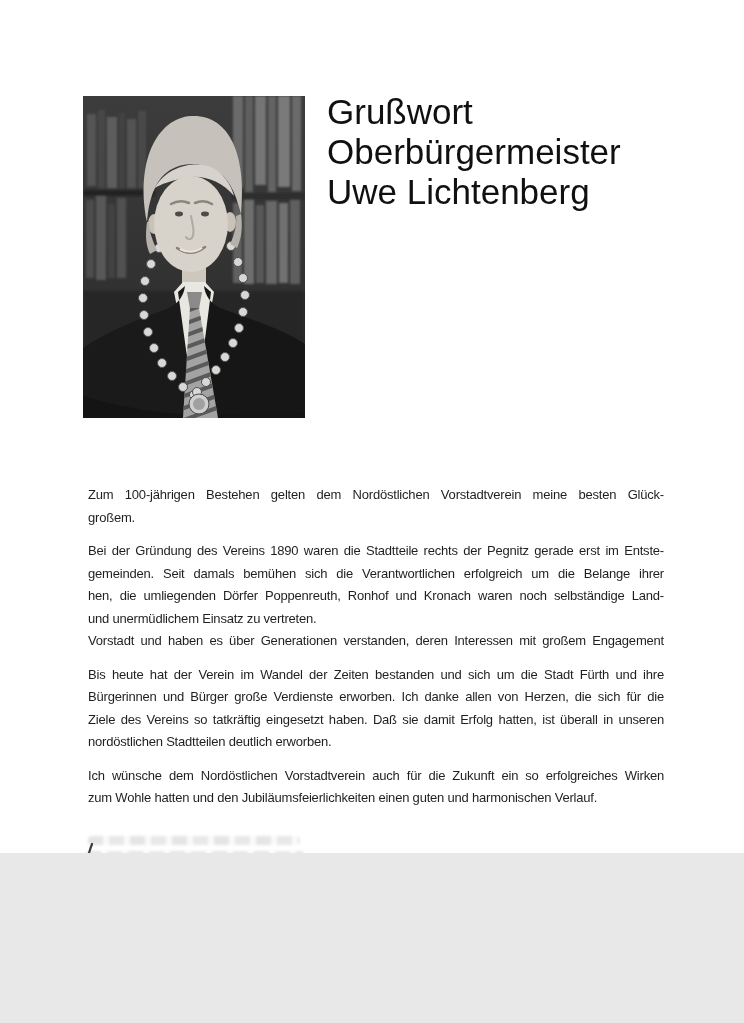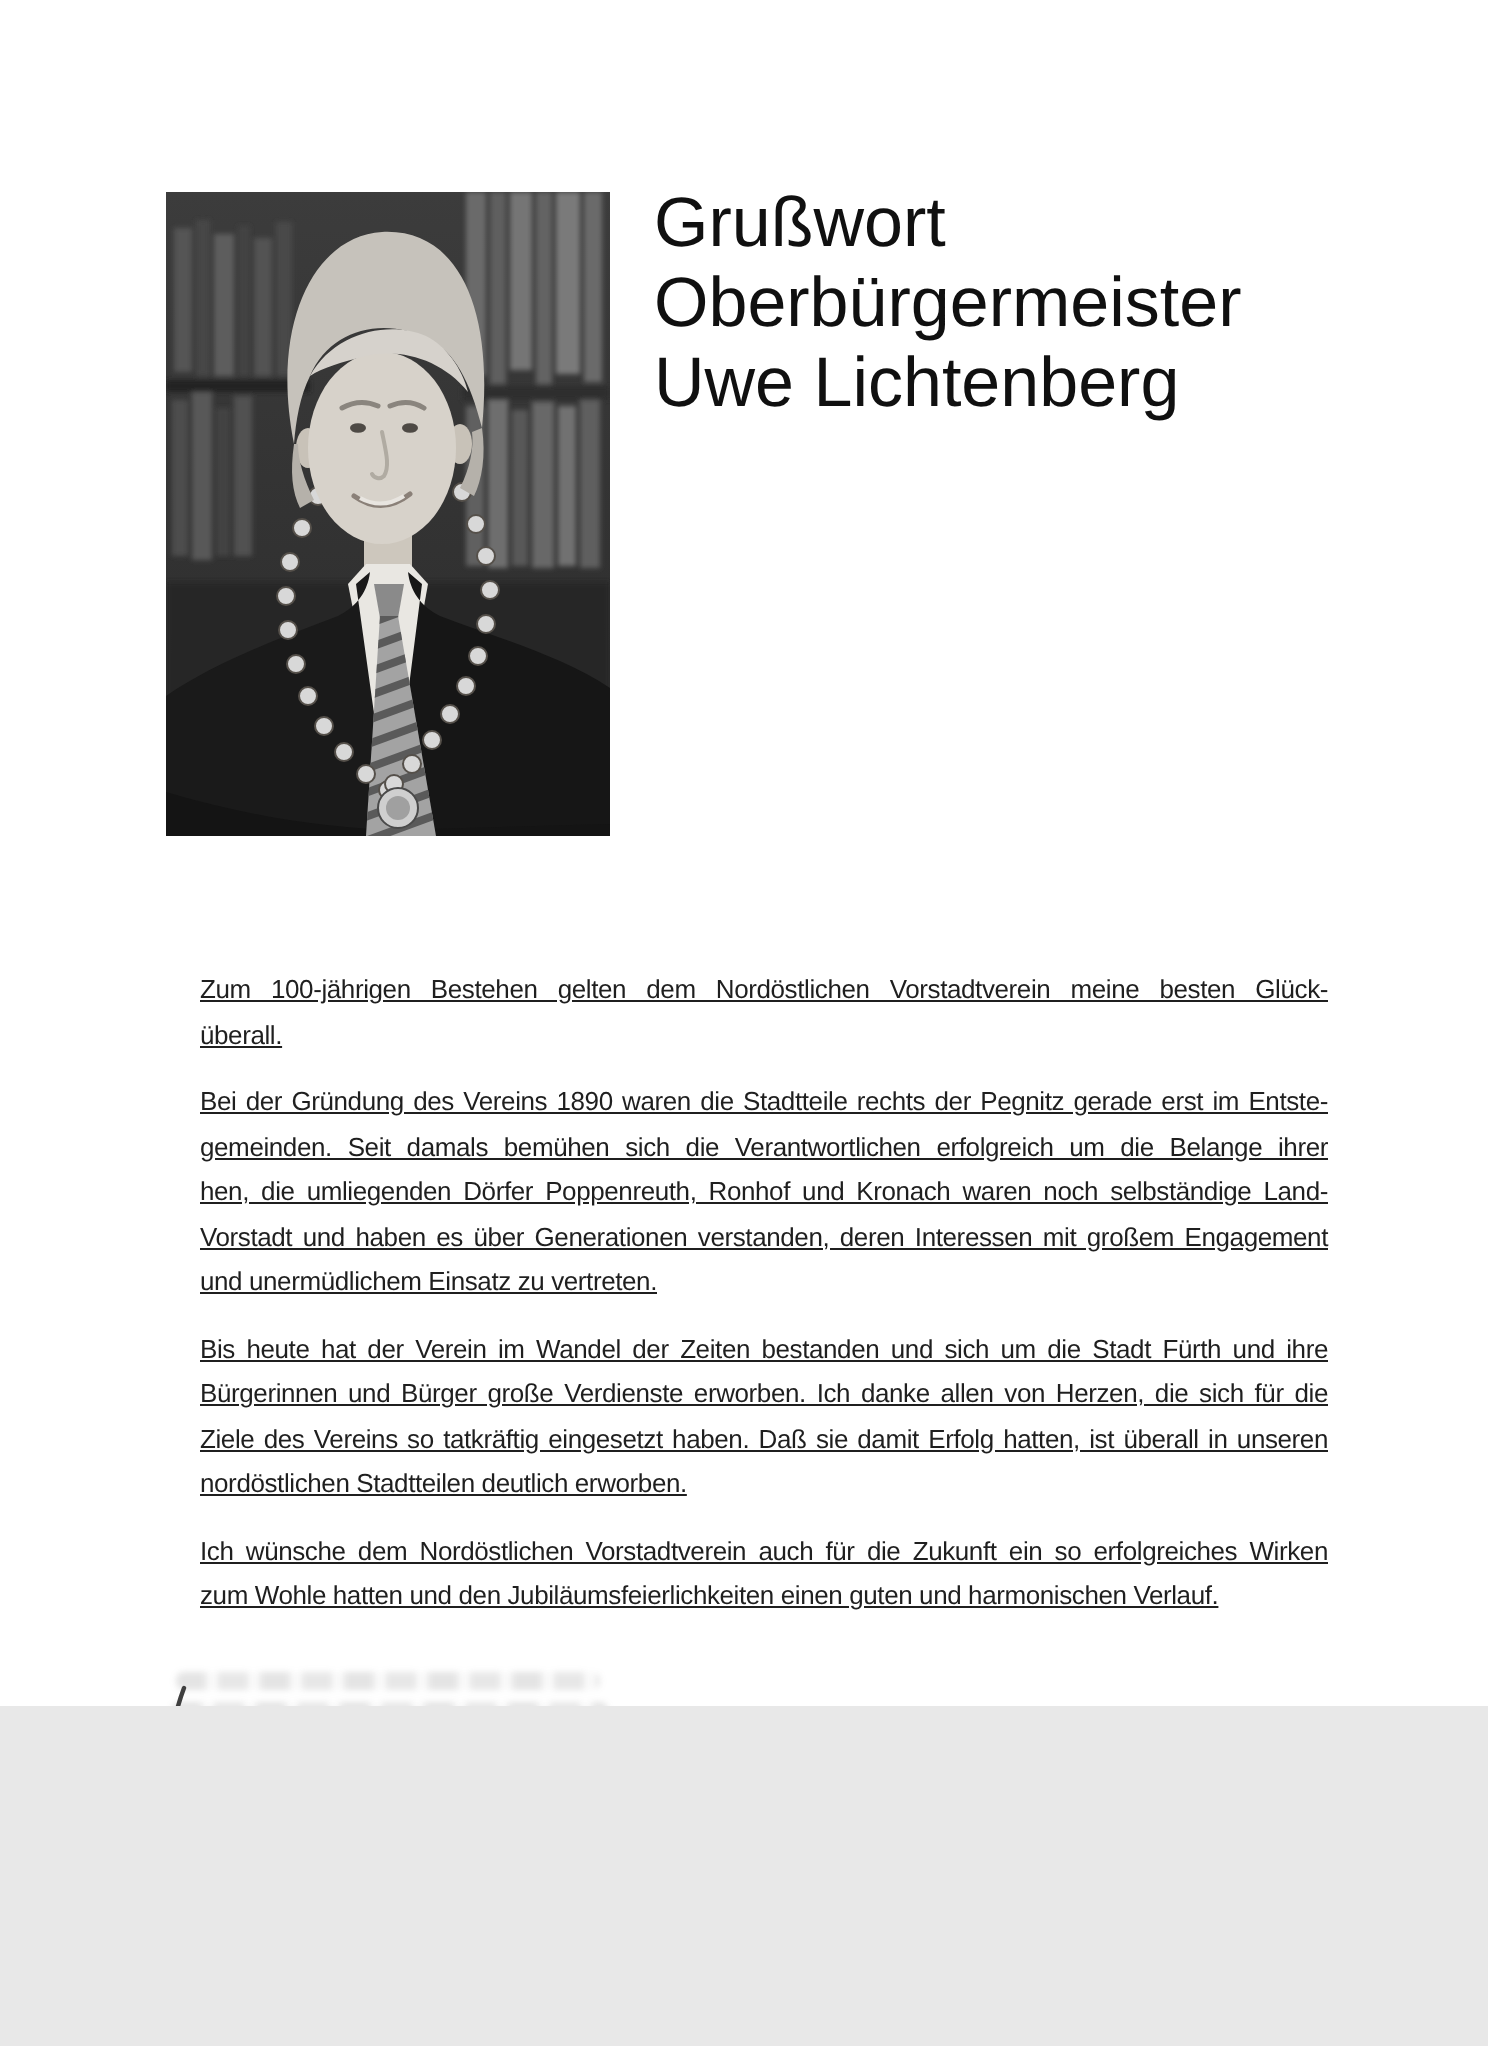--- a/index.html
+++ b/index.html
@@ -38,21 +38,21 @@
   
   .bodytext {
     position: absolute;
     left: 84px; top: 484px;
     width: 580px;
     font-size: 13px;
     line-height: 22.5px;
     letter-spacing: -0.2px;
     color: #1f1f1f;
   }
-  .para { margin: 0 0 11px 16px; text-decoration: underline; }
+  .para { margin: 0 0 11px 4px; }
   .line {
     text-align: justify;
     text-align-last: justify;
     text-justify: inter-word;
     white-space: normal;
   }
   .line.last { text-align-last: left; }
 
   
   .bleed {
@@ -212,28 +212,28 @@
 
   <h1 class="title">
     <span class="title-line">Grußwort</span>
     <span class="title-line">Oberbürgermeister</span>
     <span class="title-line">Uwe Lichtenberg</span>
   </h1>
 
   <div class="bodytext">
     <div class="para">
       <div class="line">Zum 100-jährigen Bestehen gelten dem Nordöstlichen Vorstadtverein meine besten Glück-</div>
-      <div class="line last">überall.</div>
+      <div class="line last">großem.</div>
     </div>
     <div class="para">
       <div class="line">Bei der Gründung des Vereins 1890 waren die Stadtteile rechts der Pegnitz gerade erst im Entste-</div>
       <div class="line">gemeinden. Seit damals bemühen sich die Verantwortlichen erfolgreich um die Belange ihrer</div>
       <div class="line">hen, die umliegenden Dörfer Poppenreuth, Ronhof und Kronach waren noch selbständige Land-</div>
+      <div class="line last">und unermüdlichem Einsatz zu vertreten.</div>
       <div class="line">Vorstadt und haben es über Generationen verstanden, deren Interessen mit großem Engagement</div>
-      <div class="line last">und unermüdlichem Einsatz zu vertreten.</div>
     </div>
     <div class="para">
       <div class="line">Bis heute hat der Verein im Wandel der Zeiten bestanden und sich um die Stadt Fürth und ihre</div>
       <div class="line">Bürgerinnen und Bürger große Verdienste erworben. Ich danke allen von Herzen, die sich für die</div>
       <div class="line">Ziele des Vereins so tatkräftig eingesetzt haben. Daß sie damit Erfolg hatten, ist überall in unseren</div>
       <div class="line last">nordöstlichen Stadtteilen deutlich erworben.</div>
     </div>
     <div class="para">
       <div class="line">Ich wünsche dem Nordöstlichen Vorstadtverein auch für die Zukunft ein so erfolgreiches Wirken</div>
       <div class="line last">zum Wohle hatten und den Jubiläumsfeierlichkeiten einen guten und harmonischen Verlauf.</div>

